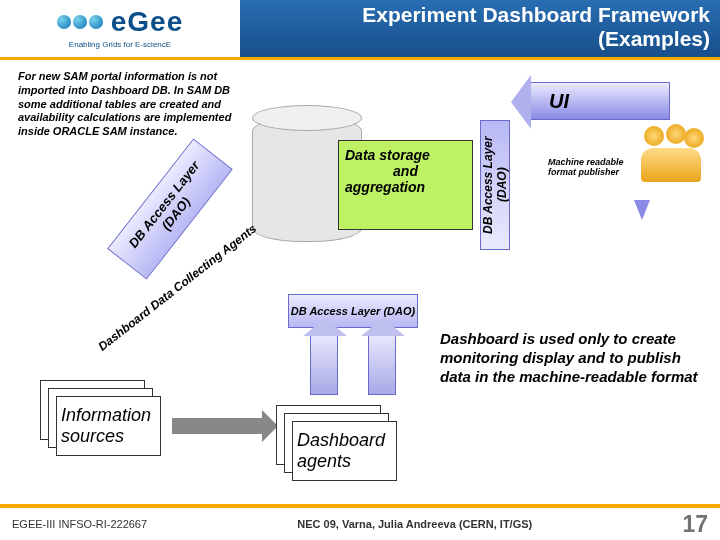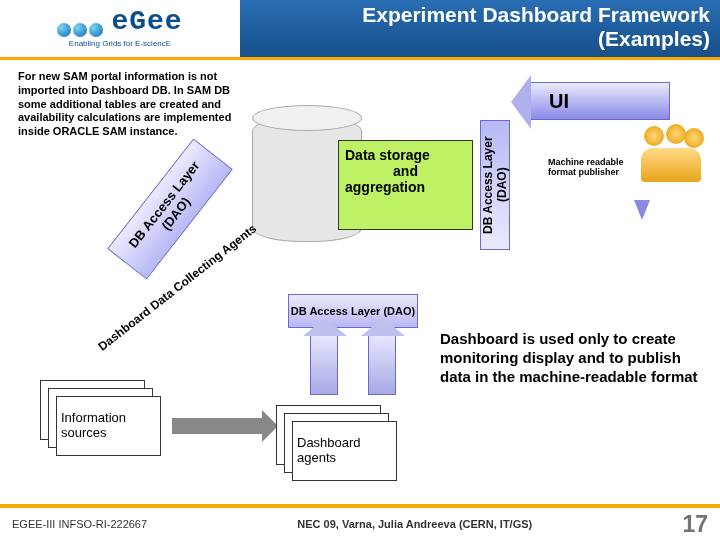--- a/index.html
+++ b/index.html
@@ -1,30 +1,30 @@
 <!DOCTYPE html>
 <html><head>
 <meta charset="utf-8">
 <style>
   * { margin: 0; padding: 0; box-sizing: border-box; }
   body { width: 720px; height: 540px; font-family: Arial, sans-serif; background: #fff; position: relative; overflow: hidden; }
 
   
   .header { height: 60px; display: flex; align-items: center; border-bottom: 6px solid #f7a900; }
   .logo-area { width: 240px; height: 60px; display: flex; flex-direction: column; align-items: center; justify-content: center; background: #fff; }
-  .logo-row { display: flex; align-items: flex-end; gap: 8px; font-family: Liberation Mono, monospace; }
+  .logo-row { display: flex; align-items: center; gap: 8px; }
   .logo-balls { display: flex; gap: 2px; }
   .ball { width: 14px; height: 14px; border-radius: 50%; background: radial-gradient(circle at 30% 30%, #7ad4f0, #0b6fb3); }
   .logo-text { font-size: 28px; font-weight: bold; color: #0b4f8a; letter-spacing: 1px; }
   .tagline { font-size: 8px; color: #0b4f8a; margin-top: 2px; }
   .title-area { flex: 1; height: 60px; background: linear-gradient(#2a6fb5, #174f8a); display: flex; flex-direction: column; justify-content: center; align-items: flex-end; padding-right: 10px; }
   .title-area h1 { color: #fff; font-size: 21px; font-weight: bold; text-align: right; line-height: 1.15; }
 
   
-  .diagram { position: relative; width: 632px; height: 430px; }
+  .diagram { position: relative; width: 632px; height: 430px; font-style: italic; }
 
   .sam-text { position: absolute; top: 10px; left: 18px; width: 225px; font-size: 11px; font-weight: bold; line-height: 1.25; }
 
   
   .cylinder { position: absolute; top: 45px; left: 252px; width: 110px; height: 140px; }
   .cyl-body { width: 110px; height: 125px; background: #e6e6e6; border: 1px solid #aaa; border-radius: 50px/14px; position: absolute; top: 12px; }
   .cyl-top { width: 110px; height: 26px; background: #f0f0f0; border: 1px solid #aaa; border-radius: 50%; position: absolute; top: 0; }
 
   
   .dao-label { position: absolute; top: 124px; left: 100px; width: 140px; height: 50px; background: linear-gradient(#eaeaff, #b8b8f5); border: 1px solid #6a6acc; display: flex; align-items: center; justify-content: center; font-size: 13px; font-weight: bold; text-align: center; transform: rotate(-52deg); transform-origin: center; }
@@ -53,21 +53,21 @@
   .other-apps { position: absolute; top: 160px; left: 585px; width: 120px; height: 40px; background: linear-gradient(#fff6a0, #ffe85a); border: 2px solid #c09000; display: flex; align-items: center; justify-content: center; font-size: 11px; text-align: center; padding: 0 8px; line-height: 1.2; }
 
   
   .collect-label { position: absolute; top: 218px; left: 78px; width: 205px; font-size: 12px; font-weight: bold; transform: rotate(-38deg); transform-origin: center; }
 
   
   .stack { position: absolute; }
   .stack .card { width: 105px; height: 60px; background: #fff; border: 1px solid #333; position: absolute; }
   .stack .card:nth-child(1) { top: 0; left: 0; }
   .stack .card:nth-child(2) { top: 8px; left: 8px; }
-  .stack .card:nth-child(3) { top: 16px; left: 16px; display: flex; align-items: center; justify-content: flex-start; padding-left: 4px; font-size: 13px; line-height: 1.15; }
+  .stack .card:nth-child(3) { top: 16px; left: 16px; display: flex; align-items: center; justify-content: flex-start; padding-left: 4px; font-size: 18px; line-height: 1.15; }
 
   .info-sources { top: 320px; left: 40px; }
   .dash-agents { top: 345px; left: 276px; }
 
   
   .dao-h { position: absolute; top: 234px; left: 288px; width: 130px; height: 34px; background: linear-gradient(#eaeaff, #b8b8f5); border: 1px solid #6a6acc; display: flex; align-items: center; justify-content: center; font-size: 11px; font-weight: bold; text-align: center; line-height: 1.1; }
 
   
   .up-arrows { position: absolute; top: 275px; left: 310px; display: flex; gap: 30px; }
   .up-arrow { width: 28px; height: 60px; background: linear-gradient(#e6e6ff, #a8a8e6); border: 1px solid #6a6acc; position: relative; }

